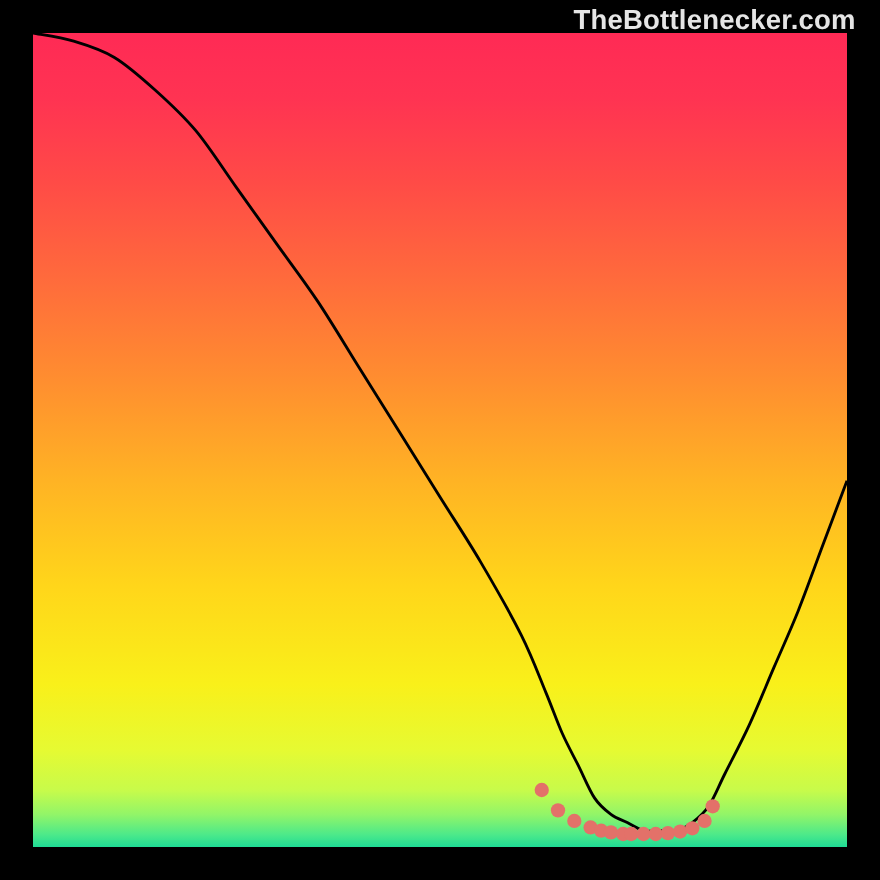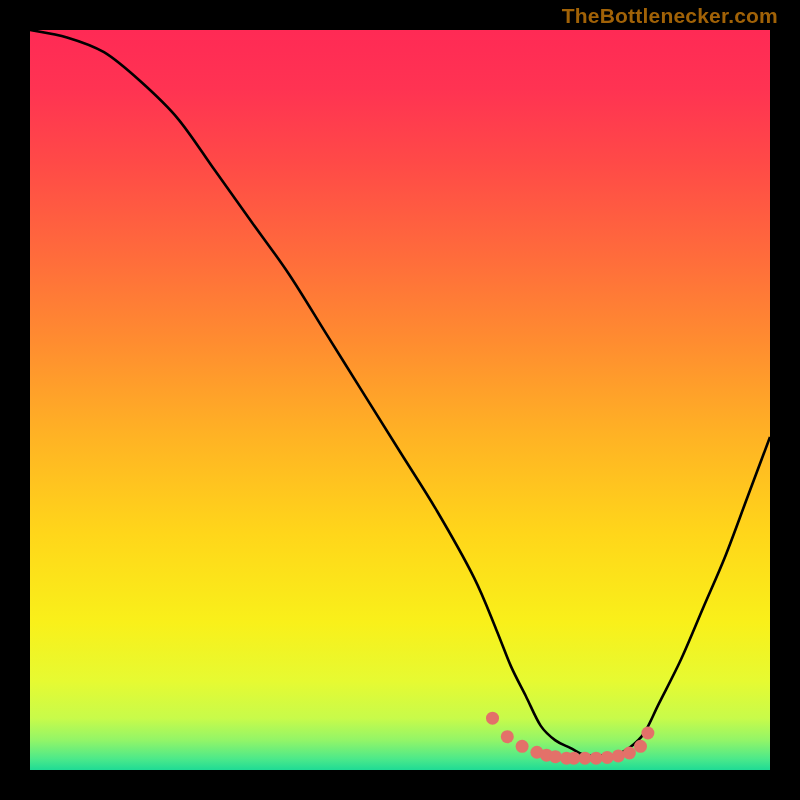--- a/index.html
+++ b/index.html
@@ -2,22 +2,22 @@
 <html><head>
 <meta charset="utf-8">
 <style>
   * { margin: 0; padding: 0; box-sizing: border-box; }
   html, body { width: 800px; height: 800px; overflow: hidden; }
   body { background: #000; font-family: Arial, sans-serif; position: relative; }
   .attribution {
     position: absolute;
     top: 4px;
     right: 22px;
-    color: #a16207;
-    font-size: 21px;
+    color: #e5e5e5;
+    font-size: 25px;
     font-weight: bold;
     z-index: 10;
     letter-spacing: 0.2px;
   }
   .chart-wrap {
     position: absolute;
     left: 30px;
     top: 30px;
     width: 740px;
     height: 740px;

